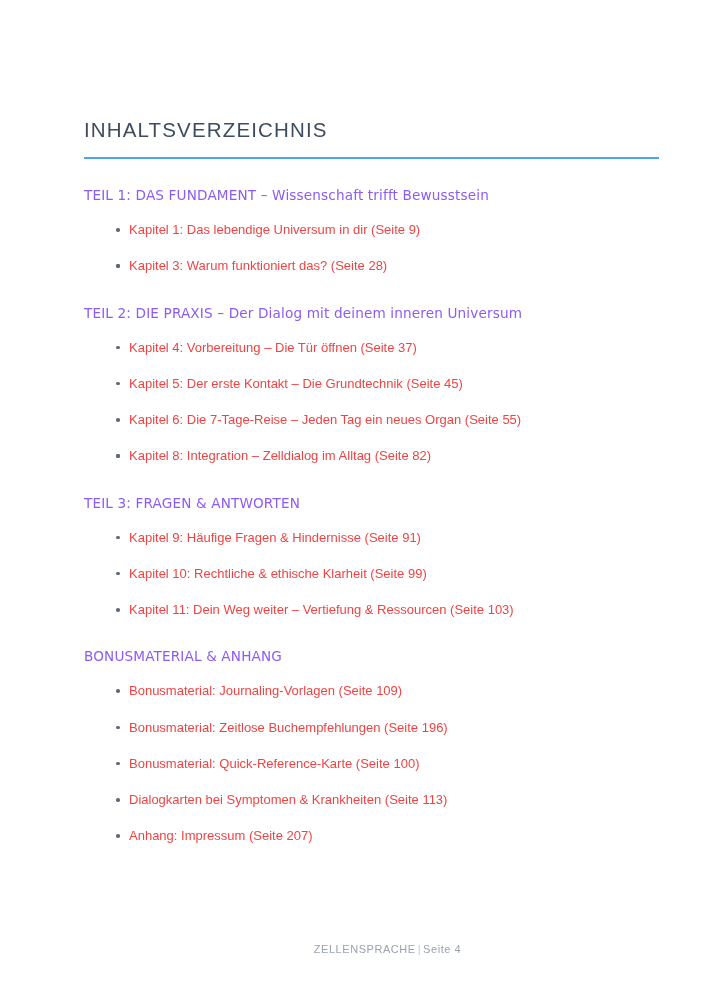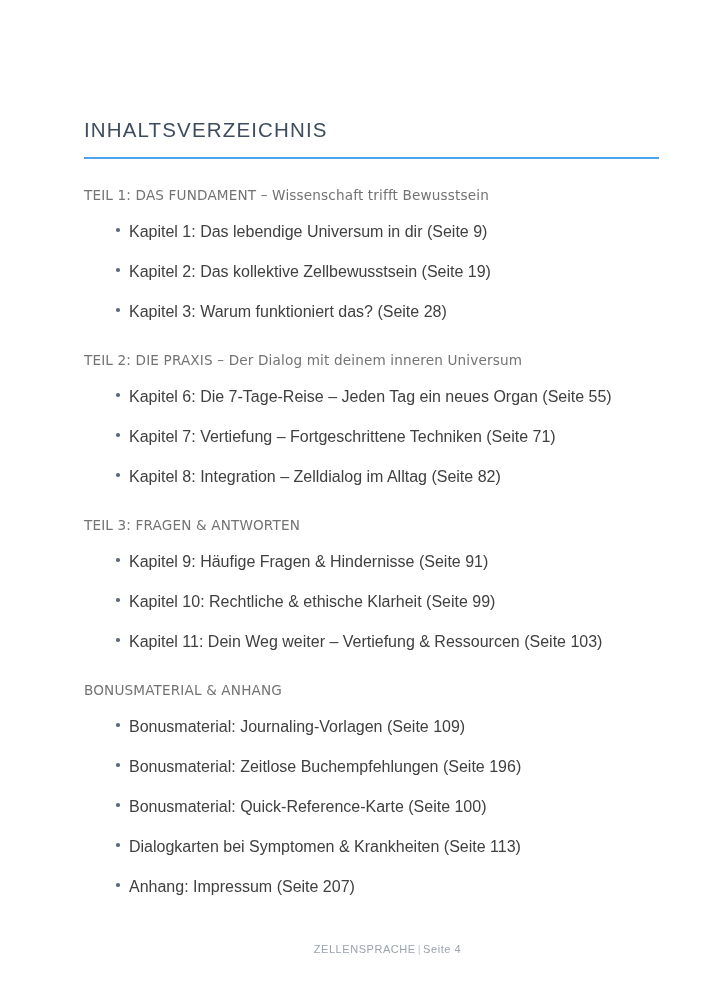--- a/index.html
+++ b/index.html
@@ -52,39 +52,39 @@
     margin-top: 30px;
   }
   .section:first-of-type {
     margin-top: 28px;
   }
 
   .section-heading {
     font-family: "DejaVu Sans", sans-serif;
     font-size: 13.6px;
     font-weight: 400;
-    color: #737373;
+    color: #8b5cf6;
     letter-spacing: 0.15px;
     line-height: 1.25;
     white-space: nowrap;
   }
 
   .items {
     list-style: none;
     margin: 0;
     padding: 0;
   }
 
   .item {
     position: relative;
     padding-left: 45px;
     font-family: "Liberation Sans", sans-serif;
-    font-size: 16px;
+    font-size: 13px;
     font-weight: 400;
-    color: #404040;
+    color: #ef4444;
     line-height: 1.25;
     margin-top: 20px;
     white-space: nowrap;
   }
 
   .item .bullet {
     position: absolute;
     left: 32px;
     top: 6px;
     width: 3.6px;
@@ -123,29 +123,31 @@
 
     <h1 class="toc-title">INHALTSVERZEICHNIS</h1>
 
     <div class="title-rule"></div>
 
     <div id="sections-host">
         <div class="section">
           <div class="section-heading">TEIL 1: DAS FUNDAMENT – Wissenschaft trifft Bewusstsein</div>
           <ul class="items">
             <li class="item"><span class="bullet"></span><span>Kapitel 1: Das lebendige Universum in dir (Seite 9)</span></li>
-            <li class="item"><span class="bullet"></span><span>Kapitel 2: Das kollektive Zellbewusstsein (Seite 19)</span></li>
+            <li class="item"><span class="bullet"></span></li>
             <li class="item"><span class="bullet"></span><span>Kapitel 3: Warum funktioniert das? (Seite 28)</span></li>
           </ul>
         </div>
         <div class="section">
           <div class="section-heading">TEIL 2: DIE PRAXIS – Der Dialog mit deinem inneren Universum</div>
           <ul class="items">
+            <li class="item"><span class="bullet"></span><span>Kapitel 4: Vorbereitung – Die Tür öffnen (Seite 37)</span></li>
+            <li class="item"><span class="bullet"></span><span>Kapitel 5: Der erste Kontakt – Die Grundtechnik (Seite 45)</span></li>
             <li class="item"><span class="bullet"></span><span>Kapitel 6: Die 7-Tage-Reise – Jeden Tag ein neues Organ (Seite 55)</span></li>
-            <li class="item"><span class="bullet"></span><span>Kapitel 7: Vertiefung – Fortgeschrittene Techniken (Seite 71)</span></li>
+            <li class="item"><span class="bullet"></span></li>
             <li class="item"><span class="bullet"></span><span>Kapitel 8: Integration – Zelldialog im Alltag (Seite 82)</span></li>
           </ul>
         </div>
         <div class="section">
           <div class="section-heading">TEIL 3: FRAGEN &amp; ANTWORTEN</div>
           <ul class="items">
             <li class="item"><span class="bullet"></span><span>Kapitel 9: Häufige Fragen &amp; Hindernisse (Seite 91)</span></li>
             <li class="item"><span class="bullet"></span><span>Kapitel 10: Rechtliche &amp; ethische Klarheit (Seite 99)</span></li>
             <li class="item"><span class="bullet"></span><span>Kapitel 11: Dein Weg weiter – Vertiefung &amp; Ressourcen (Seite 103)</span></li>
           </ul>

